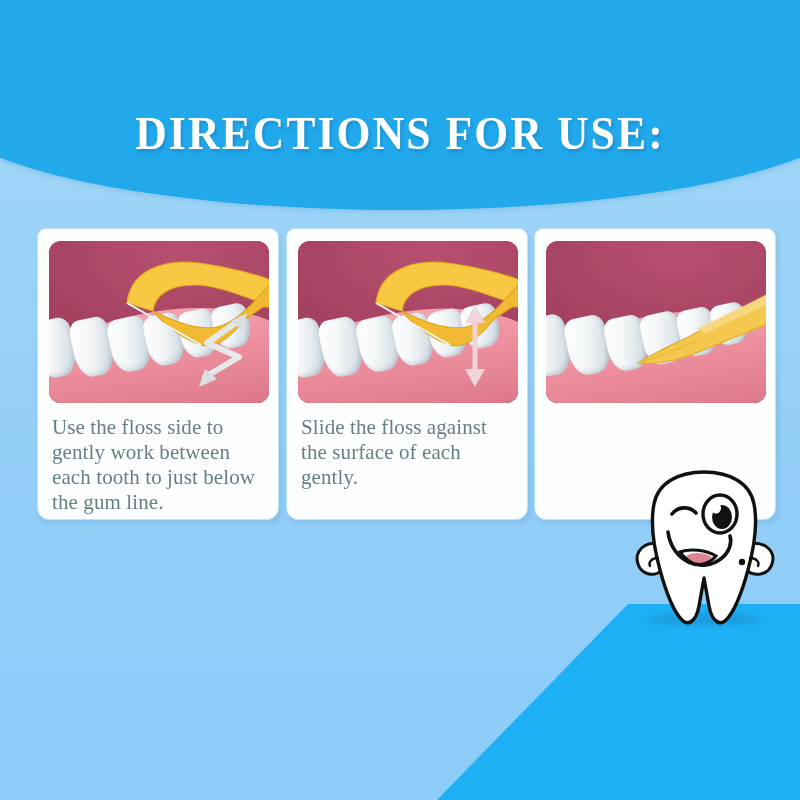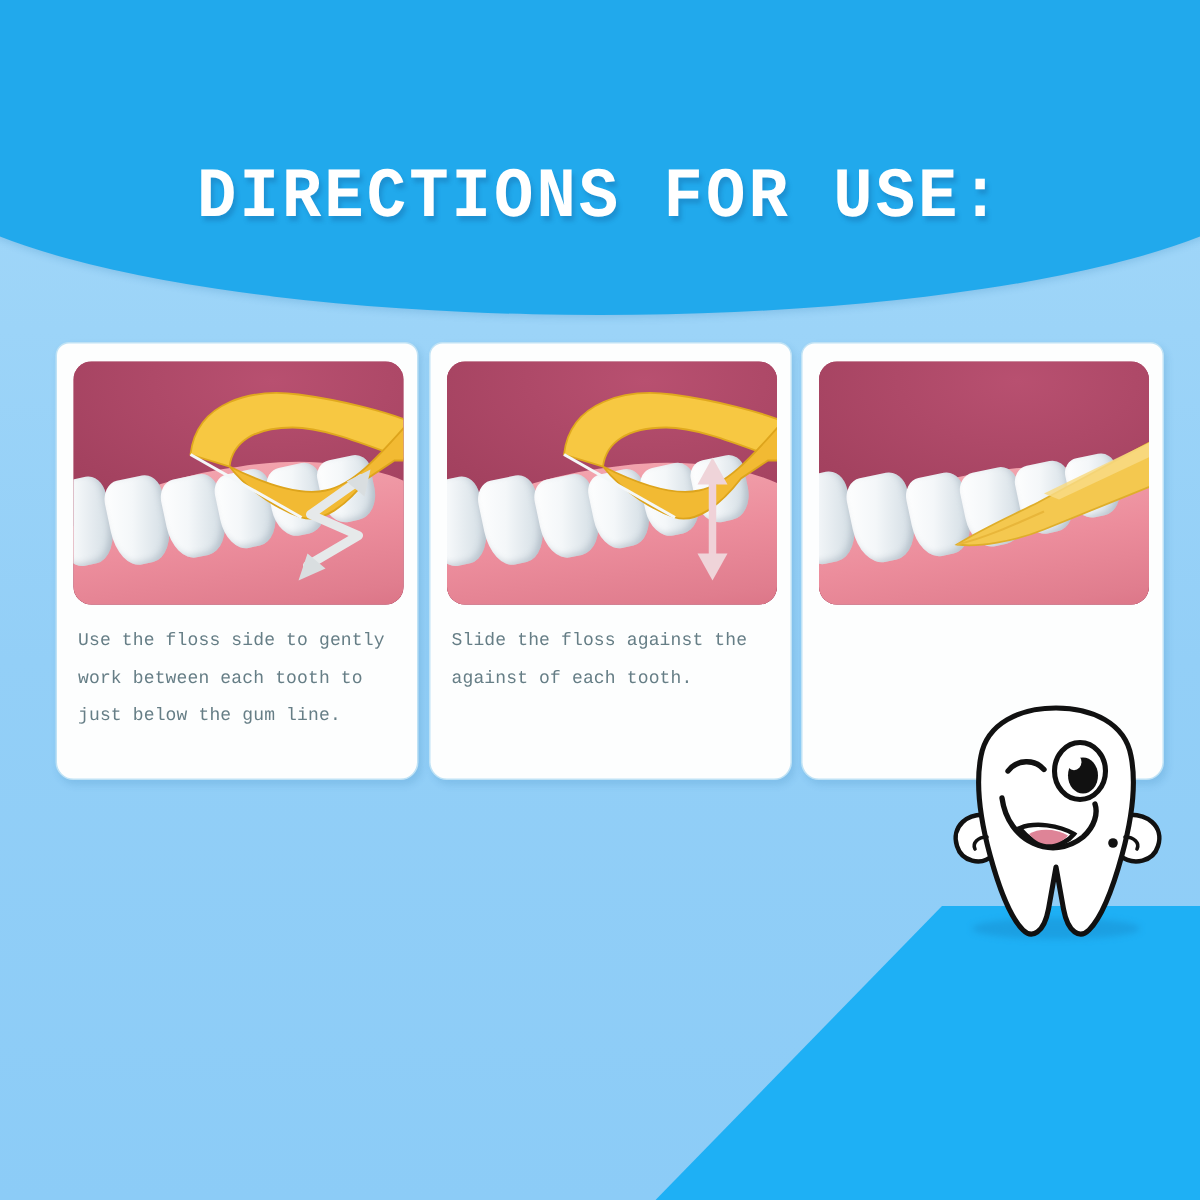--- a/index.html
+++ b/index.html
@@ -5,21 +5,21 @@
   html, body {
     margin: 0;
     padding: 0;
     background: #ffffff;
   }
   .canvas {
     position: relative;
     width: 800px;
     height: 800px;
     overflow: hidden;
-    font-family: Liberation Mono, monospace;
+    font-family: Liberation Serif, serif;
     background: #9BD5F8;
   }
 
   
   .bg-lower {
     position: absolute;
     left: 0; top: 0;
     width: 800px; height: 800px;
     background: linear-gradient(180deg, #A5D9F9 0%, #93CFF7 55%, #8CCCF7 100%);
   }
@@ -126,21 +126,21 @@
   
   .pick { position: absolute; left: 0; top: 0; width: 100%; height: 100%; }
 
   
   .caption {
     position: absolute;
     left: 14px;
     top: 186px;
     width: 214px;
     color: #667E86;
-    font-size: 12px;
+    font-size: 21px;
     line-height: 25px;
     letter-spacing: 0.1px;
   }
 
   
   .mascot {
     position: absolute;
     left: 628px;
     top: 466px;
     width: 152px;
@@ -212,21 +212,21 @@
         <path d="M78 62 C 82 26, 120 18, 150 22 C 180 26, 210 34, 224 40 L 224 66 C 196 56, 168 44, 146 44 C 120 44, 106 54, 104 70 Z" fill="#F7C842" stroke="#E0A91E" stroke-width="1.2"></path>
         <path d="M104 70 C 118 88, 140 100, 152 104 C 166 108, 182 96, 196 78 L 214 66 L 224 66 L 224 40 C 206 60, 188 82, 168 86 C 150 90, 124 80, 104 70 Z" fill="#F2BA33" stroke="#DDA41C" stroke-width="1.2"></path>
         <line x1="78" y1="62" x2="152" y2="104" stroke="#F4F7F8" stroke-width="2"></line>
       </svg>
       <svg class="vert-arrow" viewBox="0 0 26 86">
         <line x1="13" y1="14" x2="13" y2="72" stroke="#F0D2D8" stroke-width="5" stroke-linecap="round"></line>
         <path d="M13 2 L 3 20 L 23 20 Z" fill="#EFD4D9"></path>
         <path d="M13 84 L 3 66 L 23 66 Z" fill="#EFD4D9"></path>
       </svg>
     </div>
-    <div class="caption">Slide the floss against the against of each tooth.</div>
+    <div class="caption">Slide the floss against the surface of each gently.</div>
   </div>
 
   <div class="card card-3">
     <div class="photo">
       <div class="gum-bg"></div>
       <div class="gum-lower g3"></div>
       <div class="tooth-row">
         <div class="tooth" style="left:-4%;top:4%;width:18%;height:64%;"></div>
         <div class="tooth" style="left:13%;top:14%;width:18%;height:62%;"></div>
         <div class="tooth" style="left:30%;top:22%;width:17%;height:58%;"></div>

